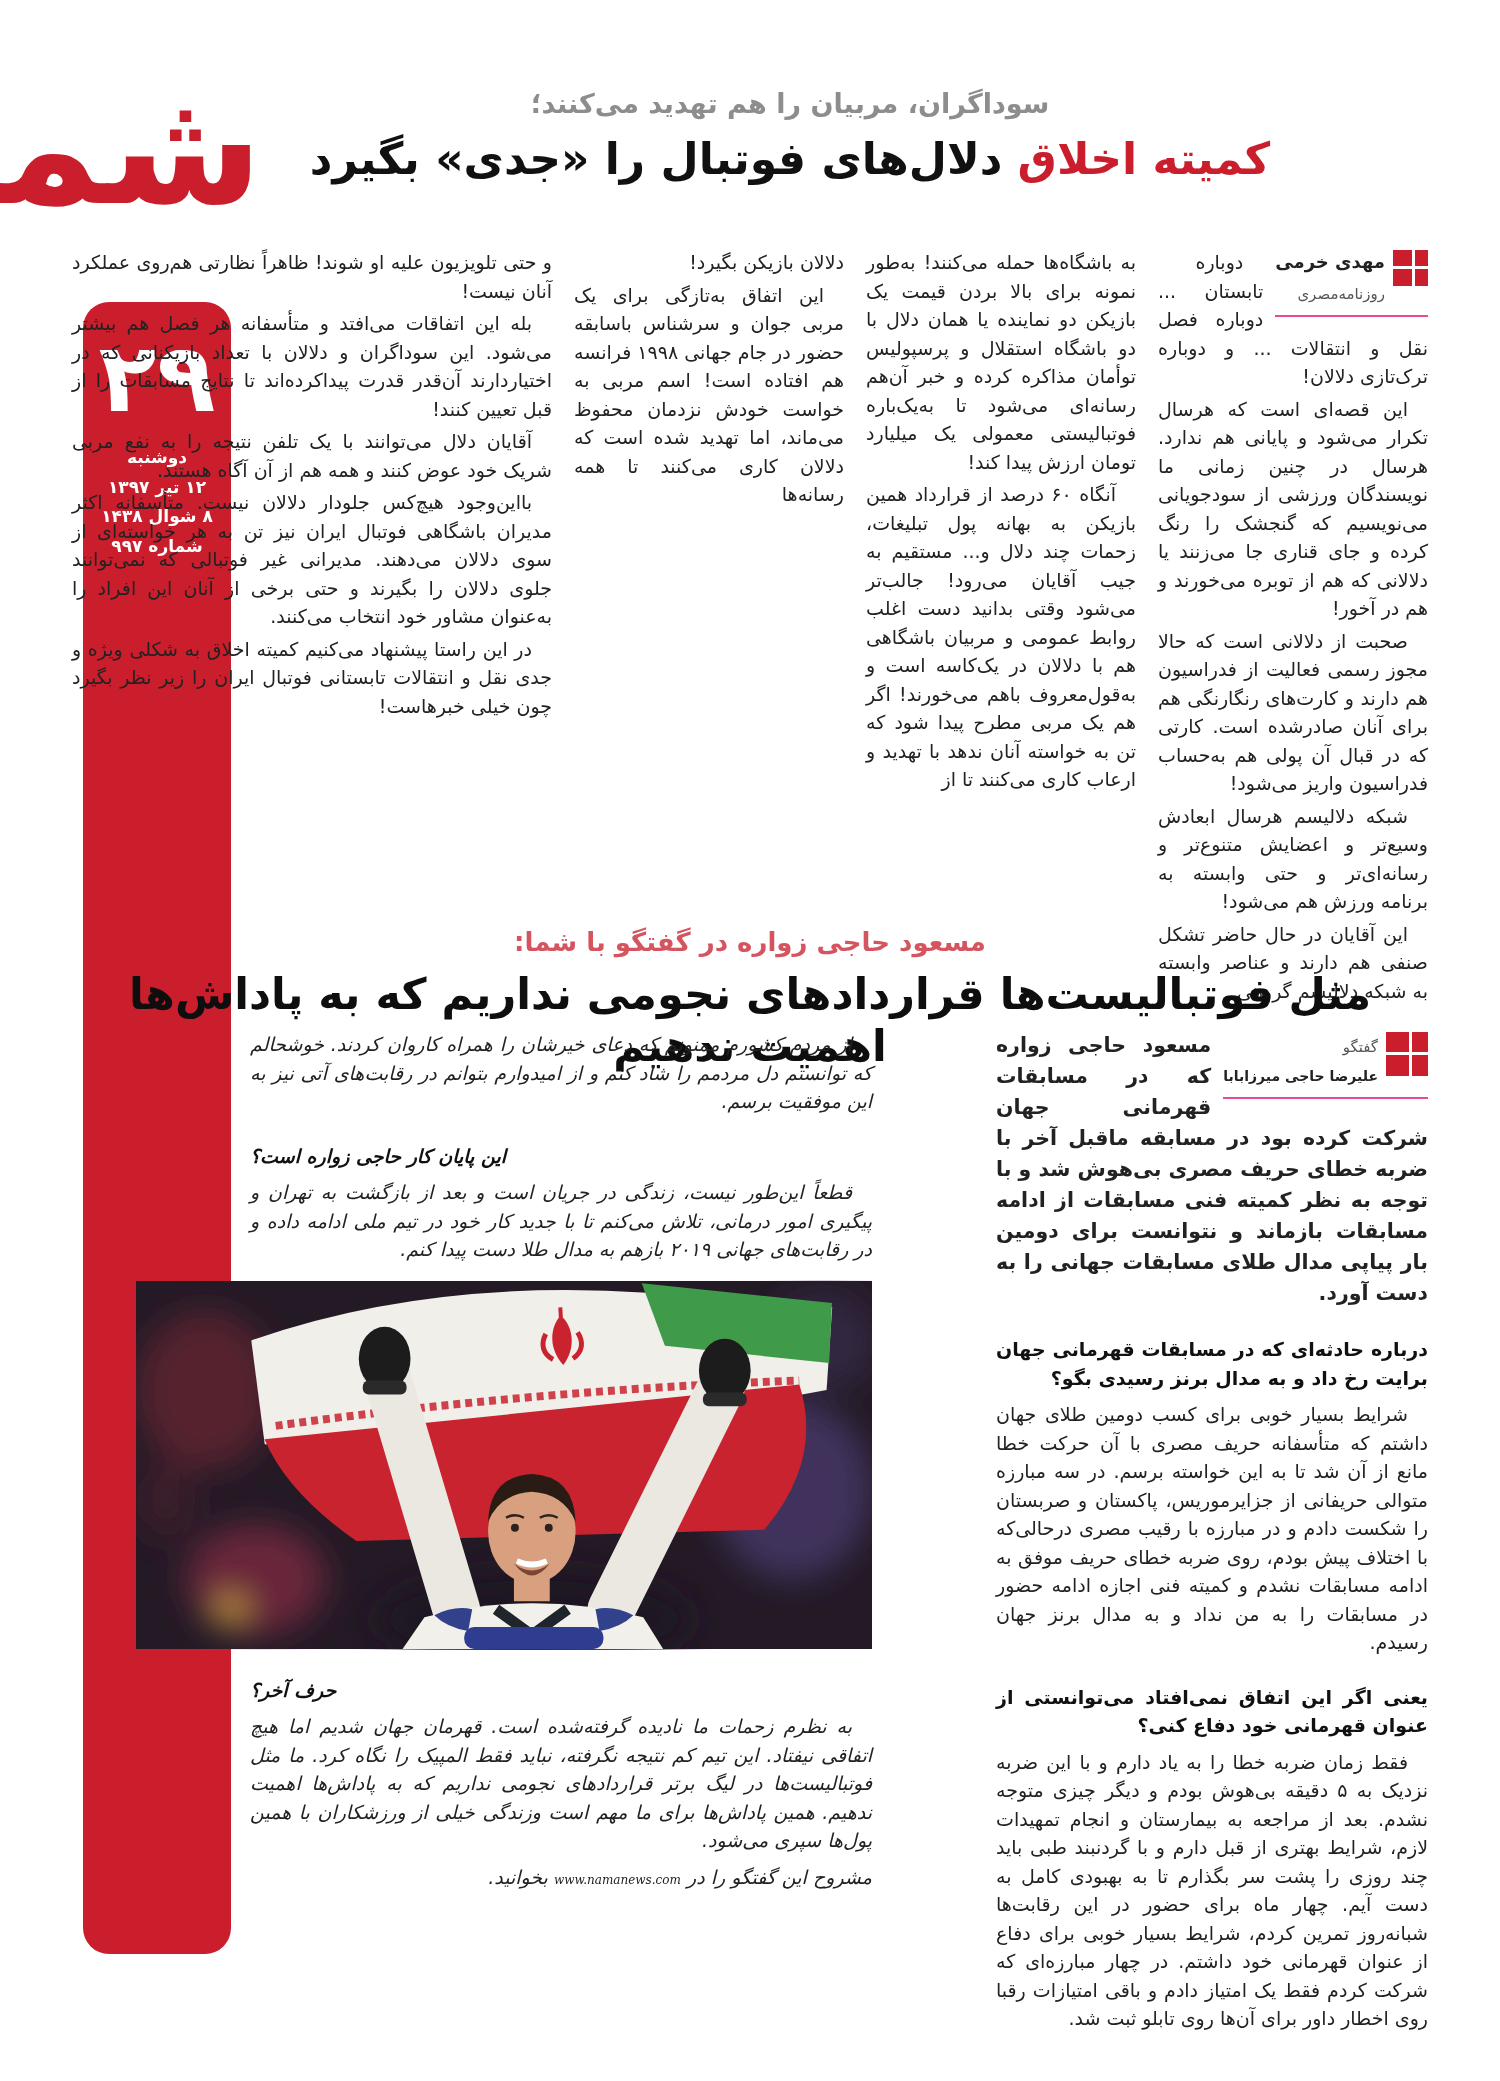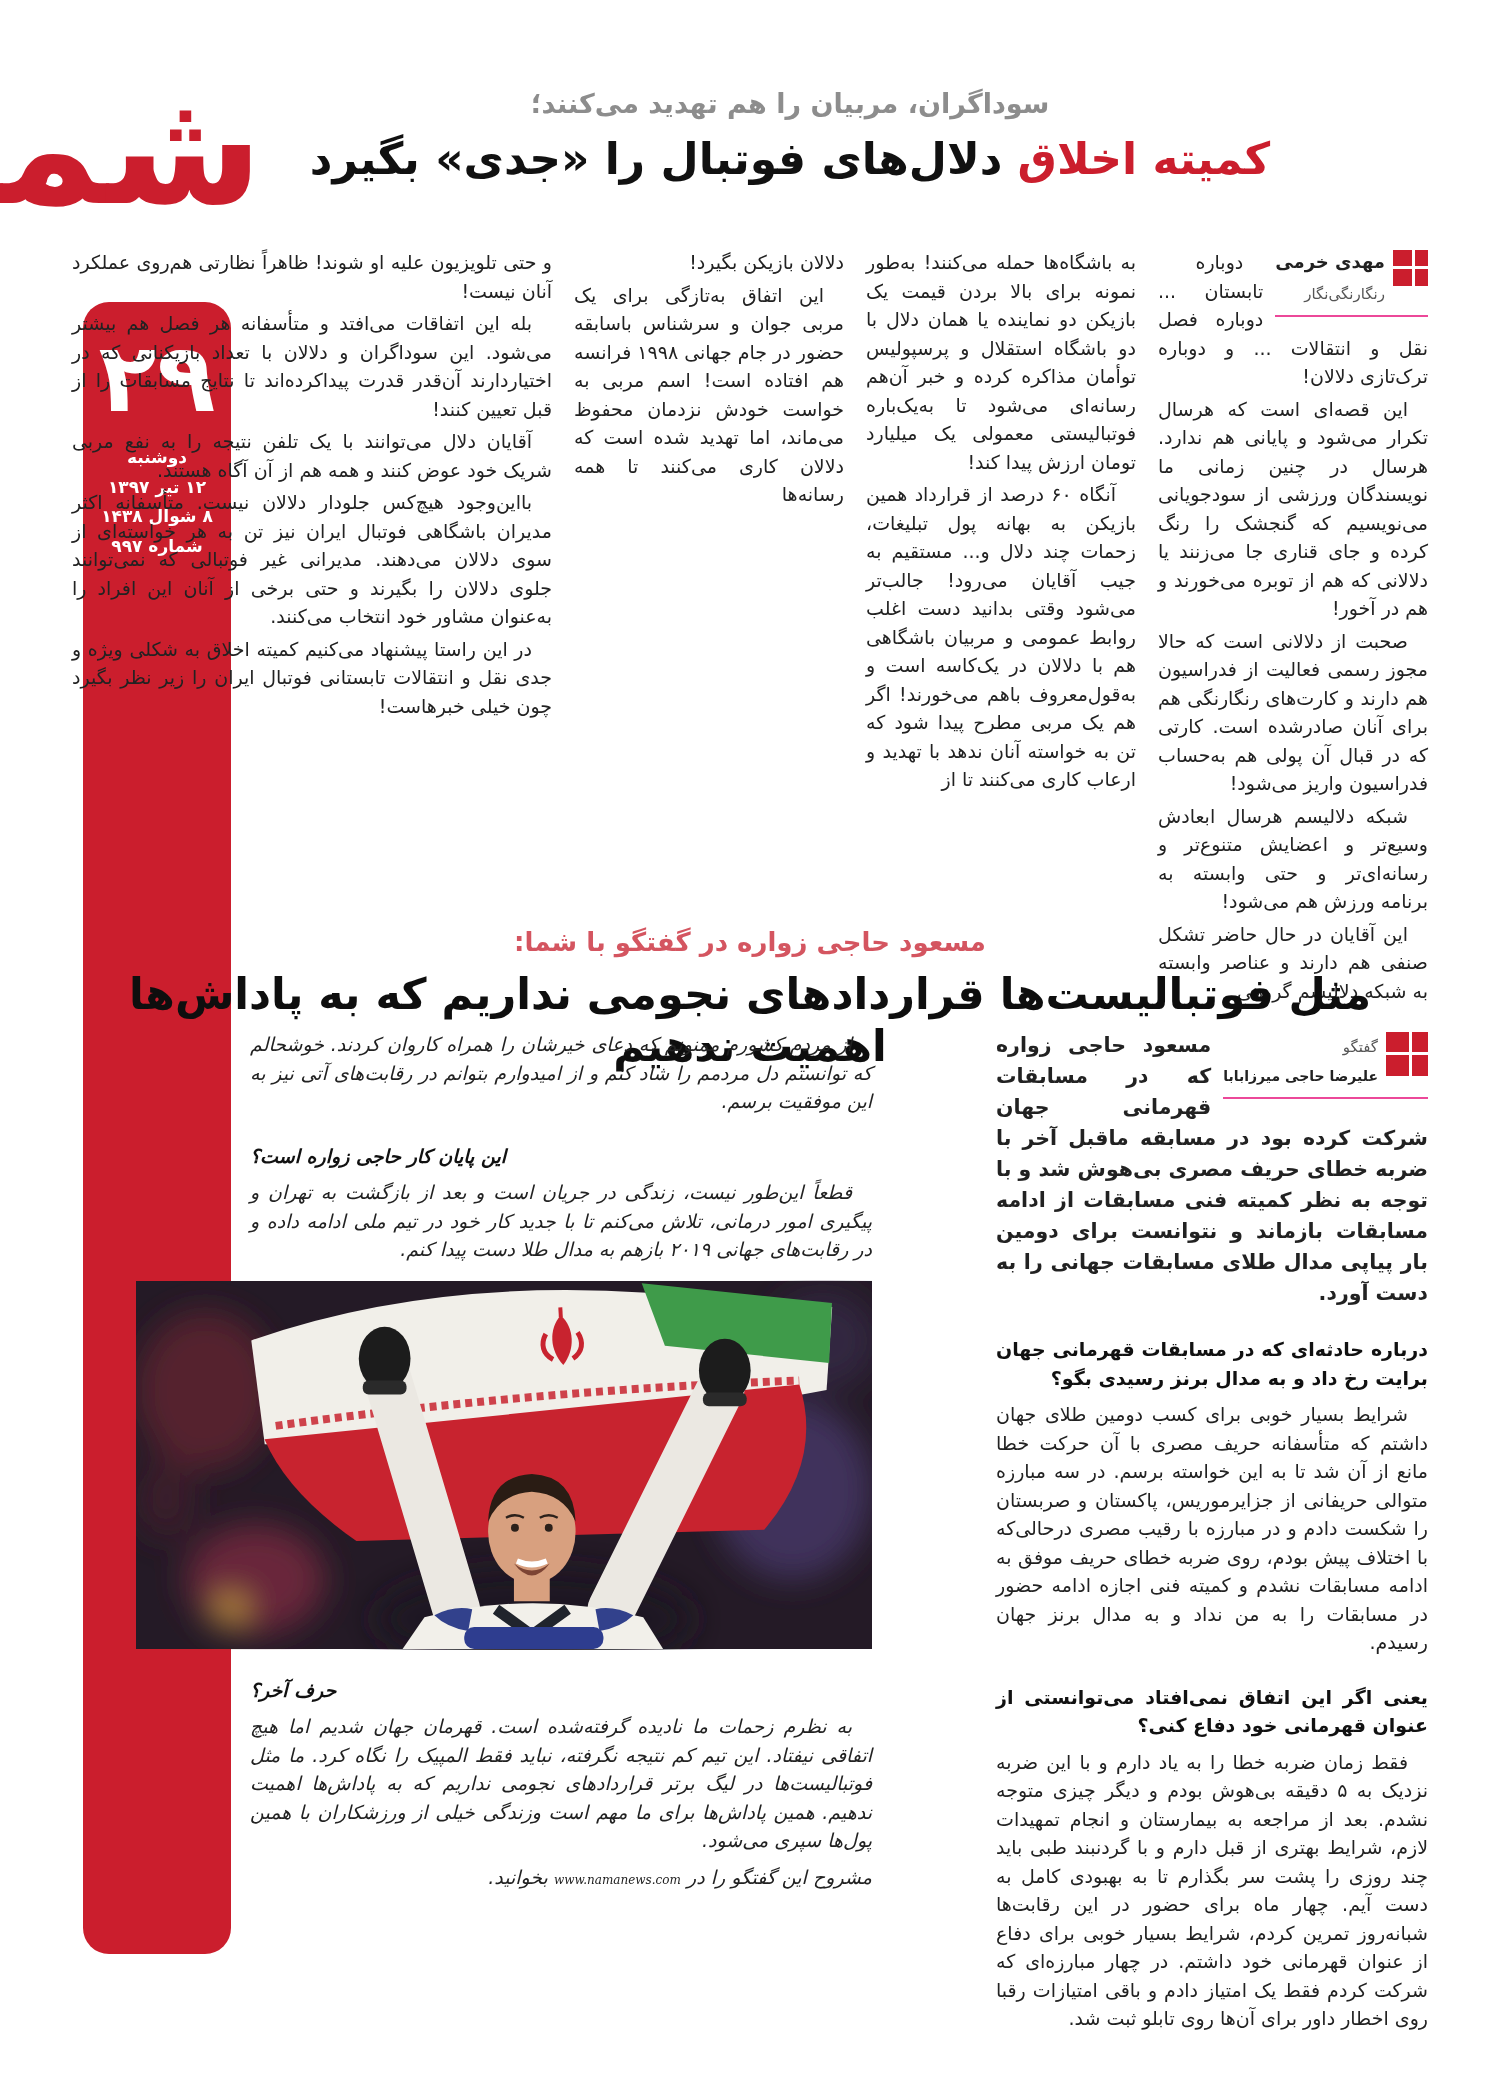--- a/index.html
+++ b/index.html
@@ -82,21 +82,21 @@
     <div class="col">
       <div class="byline float-byline">
         <span class="chk">
             <i></i>
             <i></i>
             <i></i>
             <i></i>
           </span>
         <span class="bl-txt">
           <span class="bl-name">مهدی خرمی</span>
-          <span class="bl-role">رنگارنگی‌نگار</span>
+          <span class="bl-role">روزنامه‌مصری</span>
         </span>
       </div>
       <p class="indent">دوباره تابستان ... دوباره فصل نقل و انتقالات ... و دوباره ترک‌تازی دلالان!</p>
       <p class="indent">این قصه‌ای است که هرسال تکرار می‌شود و پایانی هم ندارد. هرسال در چنین زمانی ما نویسندگان ورزشی از سودجویانی می‌نویسیم که گنجشک را رنگ کرده و جای قناری جا می‌زنند یا دلالانی که هم از توبره می‌خورند و هم در آخور!</p>
       <p class="indent">صحبت از دلالانی است که حالا مجوز رسمی فعالیت از فدراسیون هم دارند و کارت‌های رنگارنگی هم برای آنان صادرشده است. کارتی که در قبال آن پولی هم به‌حساب فدراسیون واریز می‌شود!</p>
       <p class="indent">شبکه دلالیسم هرسال ابعادش وسیع‌تر و اعضایش متنوع‌تر و رسانه‌ای‌تر و حتی وابسته به برنامه ورزش هم می‌شود!</p>
       <p class="indent">این آقایان در حال حاضر تشکل صنفی هم دارند و عناصر وابسته به شبکه دلالیسم گروهی</p>
     </div>
     <div class="col">
       <p>به باشگاه‌ها حمله می‌کنند! به‌طور نمونه برای بالا بردن قیمت یک بازیکن دو نماینده یا همان دلال با دو باشگاه استقلال و پرسپولیس توأمان مذاکره کرده و خبر آن‌هم رسانه‌ای می‌شود تا به‌یک‌باره فوتبالیستی معمولی یک میلیارد تومان ارزش پیدا کند!</p>

